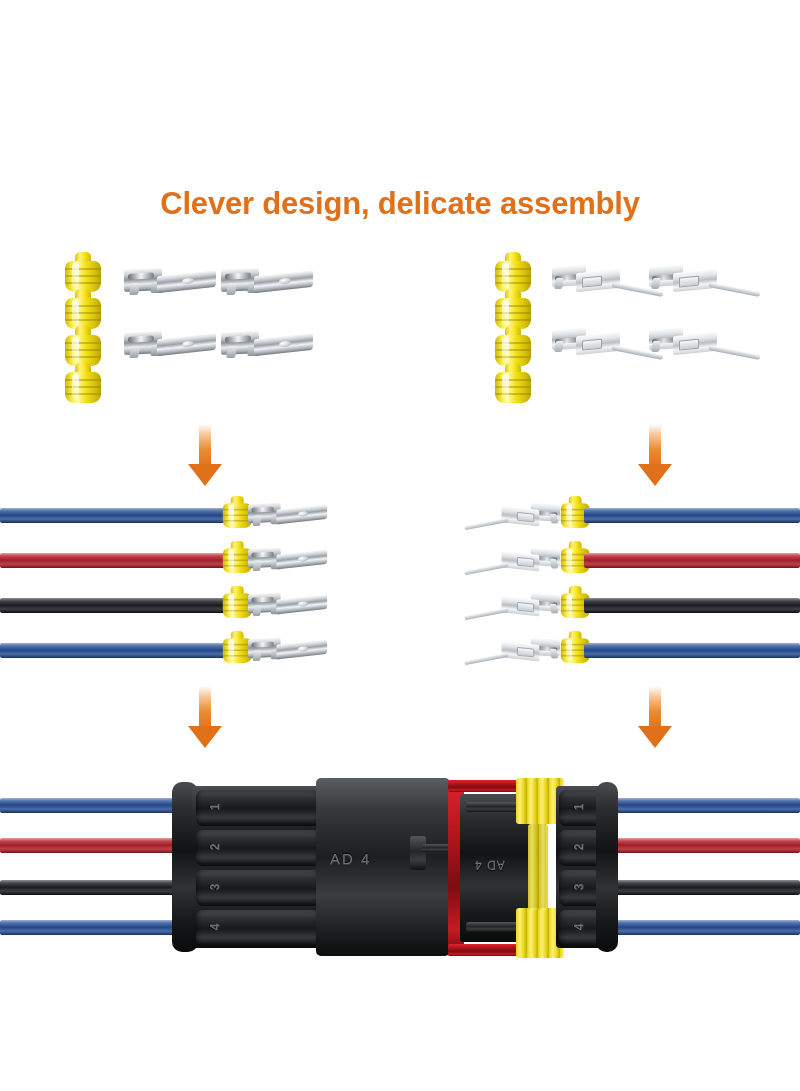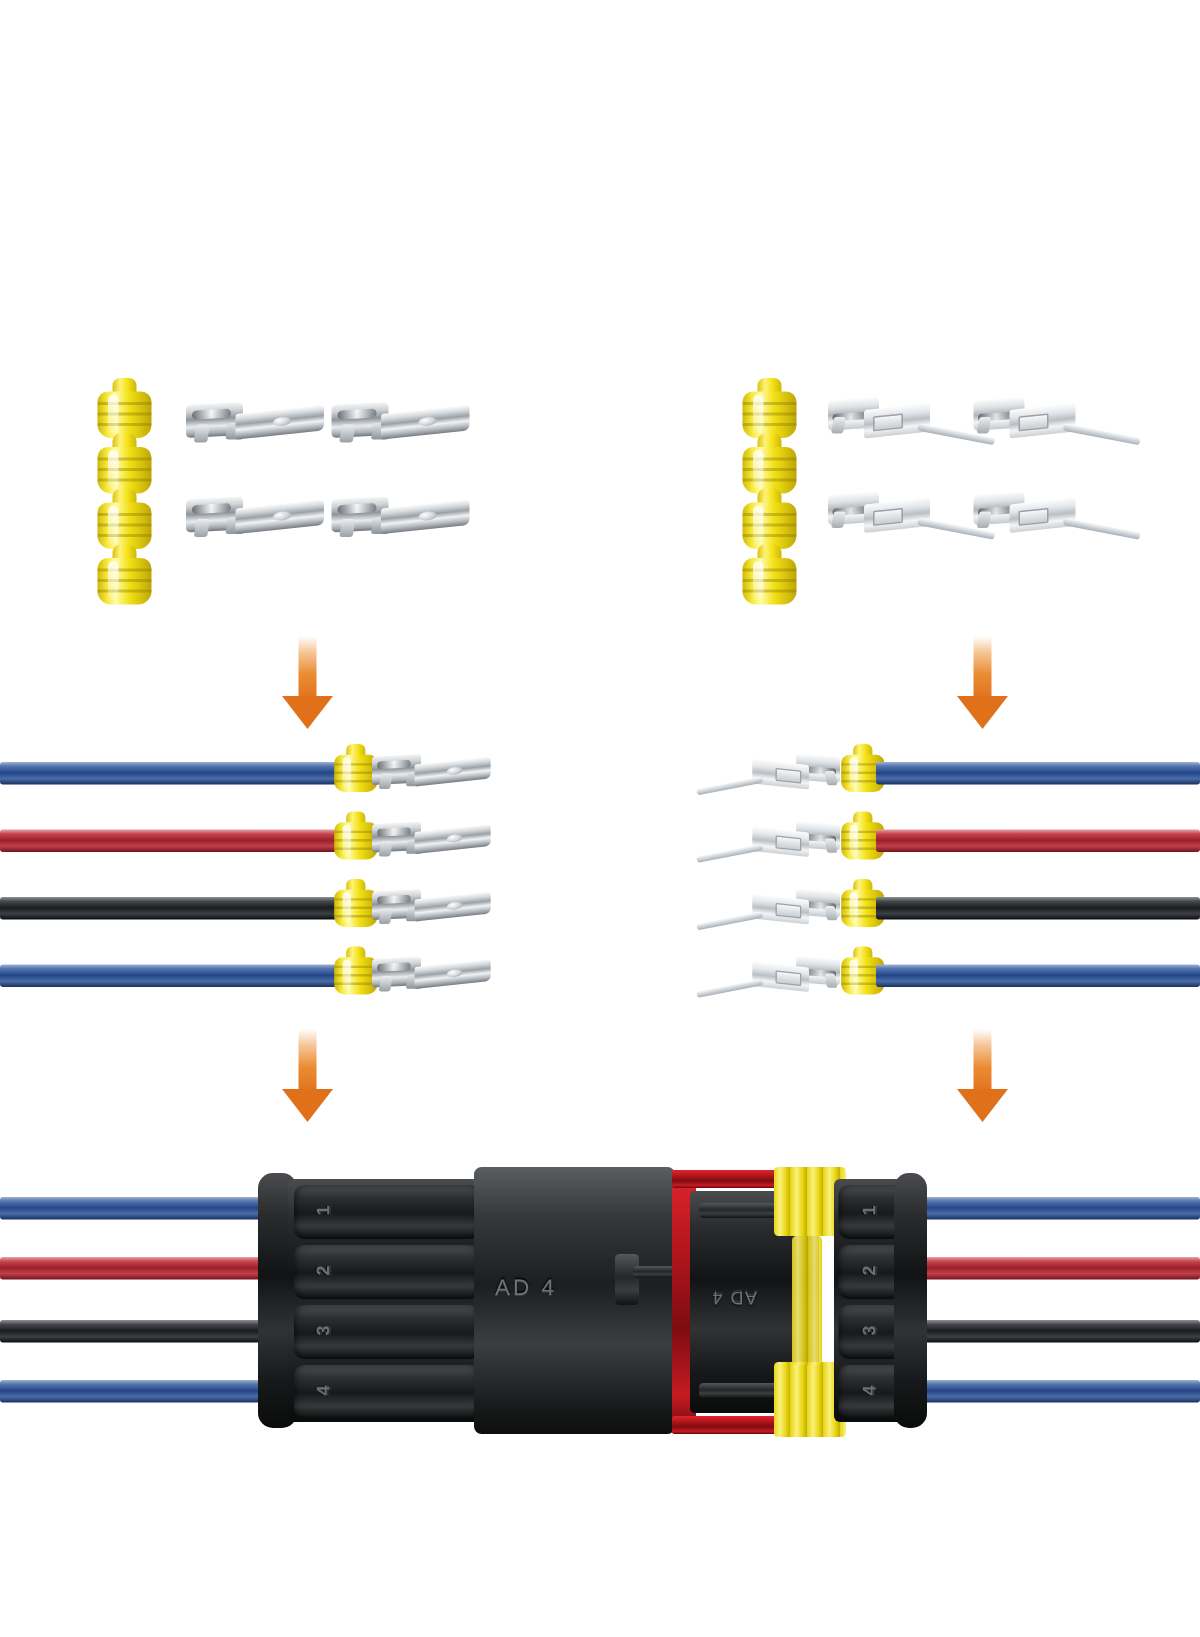--- a/index.html
+++ b/index.html
@@ -157,20 +157,21 @@
   .latch{
     position:absolute;border-radius:3px;
     background:linear-gradient(180deg,#55585b,#24262a 45%,#3a3d40 70%,#111213);
   }
 </style>
 </head>
 <body>
 
 <div class="stage">
 
+  <div class="title">Clever design, delicate assembly</div>
 
   <div class="abs" style="left:0;top:248px;width:800px;height:160px;">
 
     <div class="abs" style="left:62px;top:4px;width:44px;height:148px;">
       <div class="seal" style="left:2px;top:0px;">
         <div class="neck"></div>
           <div class="body"></div>
         <div class="rib r1"></div>
           <div class="rib r2"></div>
           <div class="rib r3"></div>

